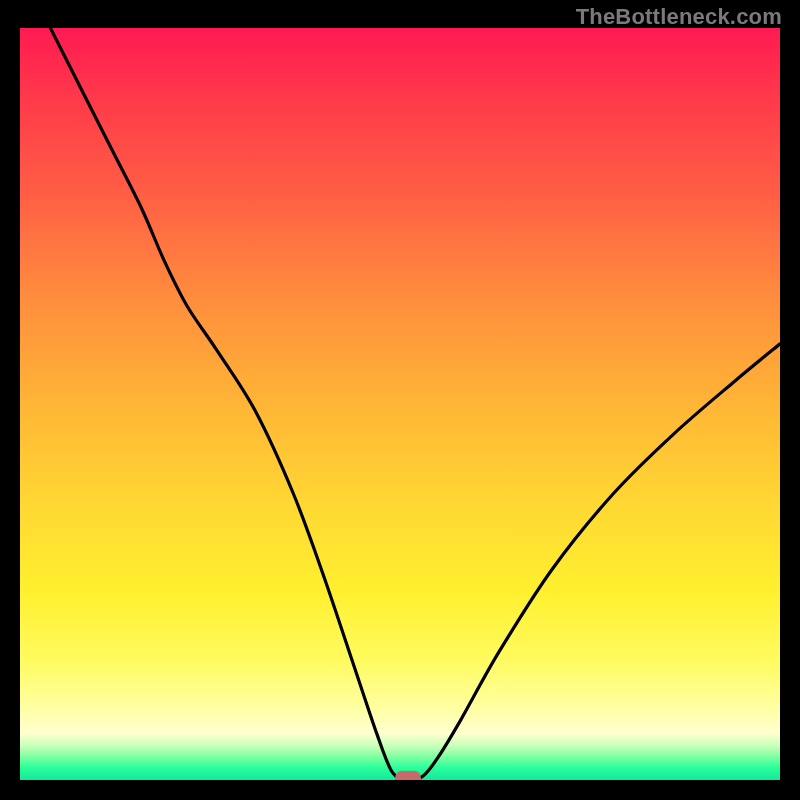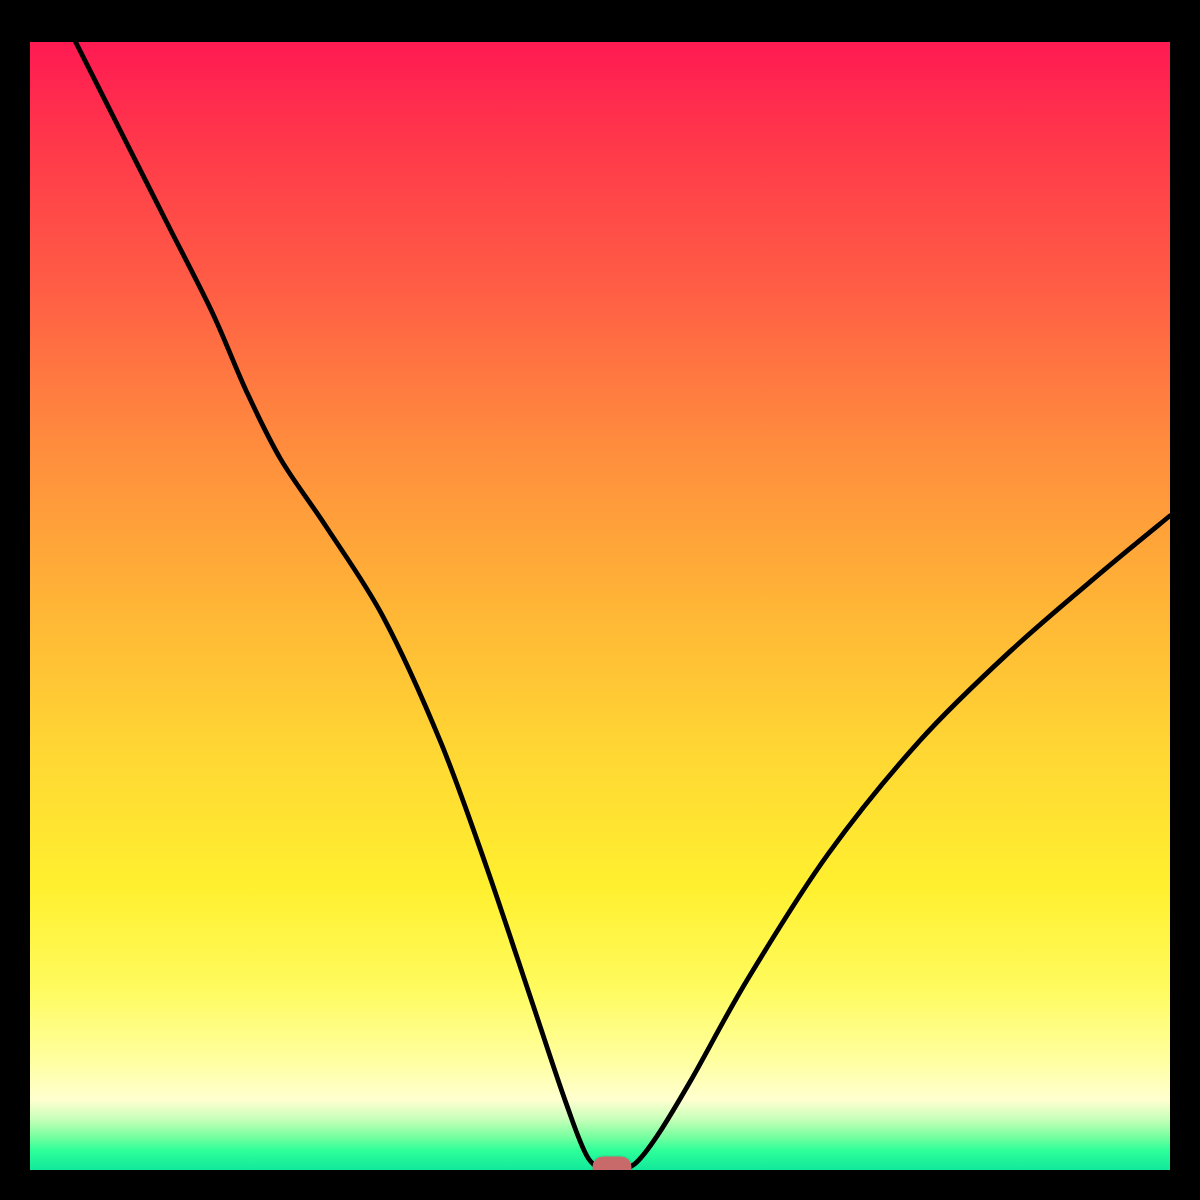--- a/index.html
+++ b/index.html
@@ -66,20 +66,21 @@
     background: #c96a6a;
     border-radius: 7px;
     transform: translate(-50%, -50%);
     box-shadow: 0 0 0 1px rgba(0,0,0,0.05);
   }
 </style>
 </head>
 <body>
 
 <div class="frame">
+  <div class="watermark">TheBottleneck.com</div>
 
   <div class="plot-area">
     <div class="gradient"></div>
     <svg class="curve" viewBox="0 0 760 752" preserveAspectRatio="none">
       <path id="curve-path" fill="none" stroke="#000" stroke-width="3.2" stroke-linecap="round" d="M 30.40 0.00 C 35.26 9.63, 51.07 40.91, 60.80 60.16 C 70.53 79.41, 81.47 101.07, 91.20 120.32 C 100.93 139.57, 113.09 162.43, 121.60 180.48 C 130.11 198.53, 137.10 217.48, 144.40 233.12 C 151.70 248.76, 158.69 263.80, 167.20 278.24 C 175.71 292.68, 186.66 306.52, 197.60 323.36 C 208.54 340.20, 223.44 360.66, 235.60 383.52 C 247.76 406.38, 262.66 439.77, 273.60 466.24 C 284.54 492.71, 294.27 521.29, 304.00 548.96 C 313.73 576.63, 325.89 613.93, 334.40 639.20 C 342.91 664.47, 351.12 690.04, 357.20 706.88 C 363.28 723.72, 367.54 737.26, 372.40 744.48 C 377.26 751.70, 382.74 751.40, 387.60 752.00 C 392.46 752.60, 397.94 751.85, 402.80 748.24 C 407.66 744.63, 411.92 738.46, 418.00 729.44 C 424.08 720.42, 431.07 708.68, 440.80 691.84 C 450.53 675.00, 464.21 648.22, 478.80 624.16 C 493.39 600.10, 513.76 566.71, 532.00 541.44 C 550.24 516.17, 573.34 487.90, 592.80 466.24 C 612.26 444.58, 634.14 424.13, 653.60 406.08 C 673.06 388.03, 697.38 367.88, 714.40 353.44 C 731.42 339.00, 752.70 321.86, 760.00 315.84"></path>
     </svg>
     <div class="marker" id="marker" style="left: 387.6px; top: 750px;"></div>
   </div>
 </div>
 

